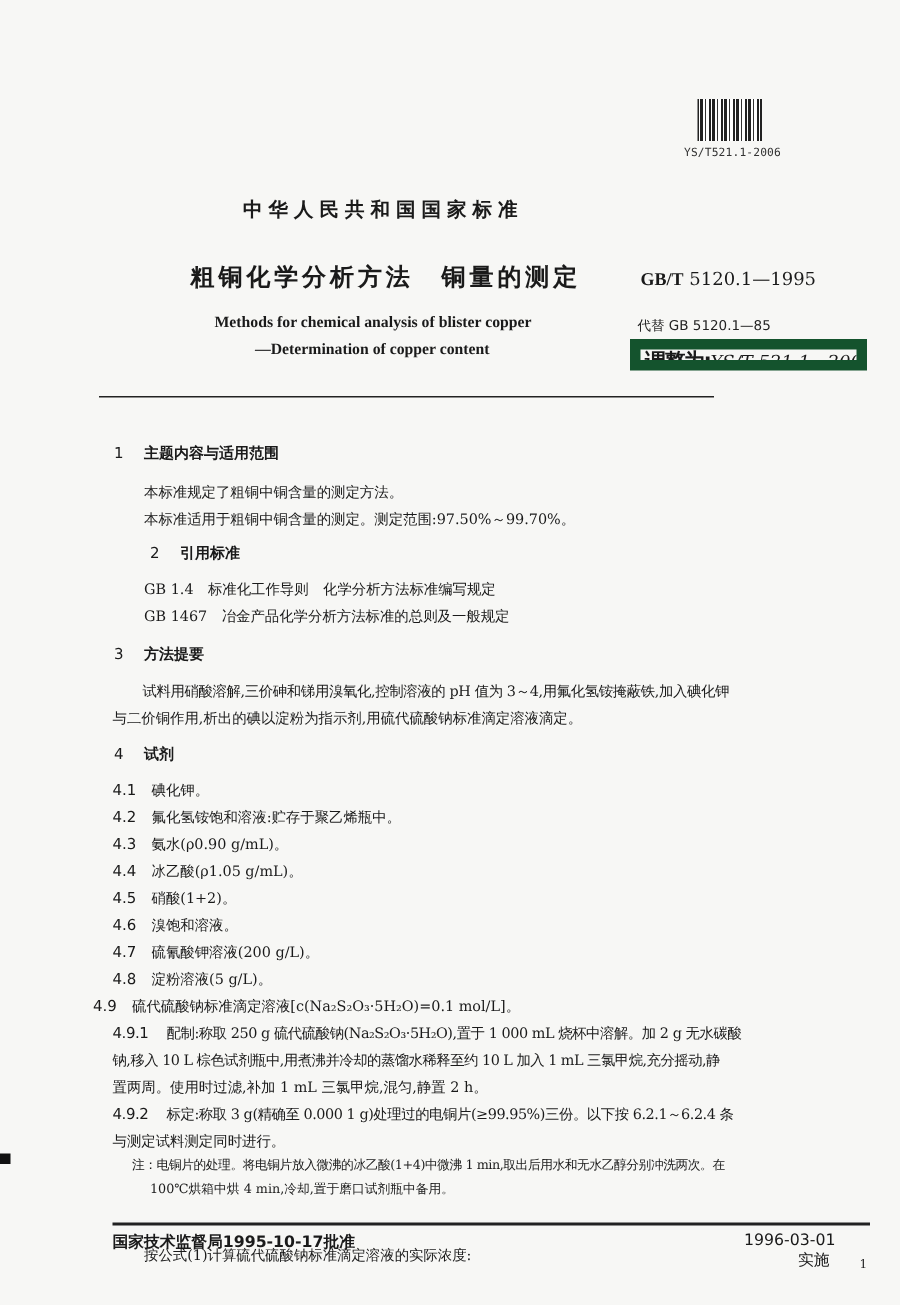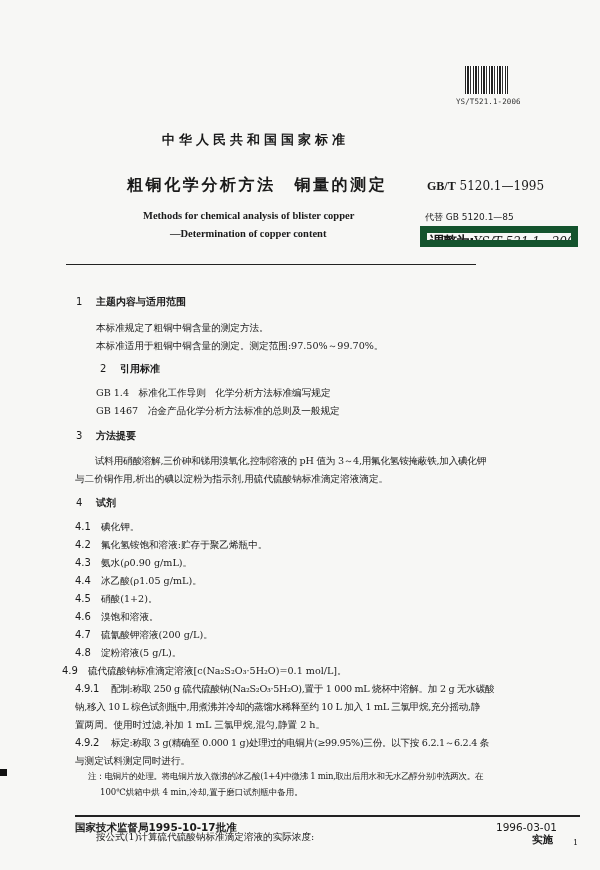--- a/index.html
+++ b/index.html
@@ -32,21 +32,21 @@
   .rule { left: 66px; top: 264px; width: 410px; height: 1px; background: #222; }
   .h { font-family: "DejaVu Sans", sans-serif; font-weight: bold; font-size: 10px; }
   .h .num { display: inline-block; width: 20px; font-weight: normal; }
   .p { font-size: 9.6px; white-space: nowrap; }
   .item { font-size: 9.6px; white-space: nowrap; }
   .item .num { font-family: "DejaVu Sans", sans-serif; display: inline-block; width: 26px; font-size: 10px; }
   .note { font-size: 8.5px; white-space: nowrap; }
   .footer-rule { left: 75px; top: 815px; width: 505px; height: 1.5px; background: #222; }
   .footer-left { left: 75px; top: 821px; font-family: "DejaVu Sans", sans-serif; font-weight: bold; font-size: 10.5px; }
   .footer-right { left: 496px; top: 821px; font-family: "DejaVu Sans", sans-serif; font-size: 10.5px; }
-  .footer-right b { font-weight: bold; margin-left: 36px; }
+  .footer-right b { font-weight: normal; margin-left: 36px; }
   .page-no { left: 573px; top: 838px; font-size: 8px; }
   .margin-mark { left: 0px; top: 769px; width: 7px; height: 7px; background: #111; }
 </style>
 </head>
 <body>
 
 <div class="abs barcode"></div>
 <div class="abs barcode-text">YS/T521.1-2006</div>
 
 <div class="abs national">中华人民共和国国家标准</div>

